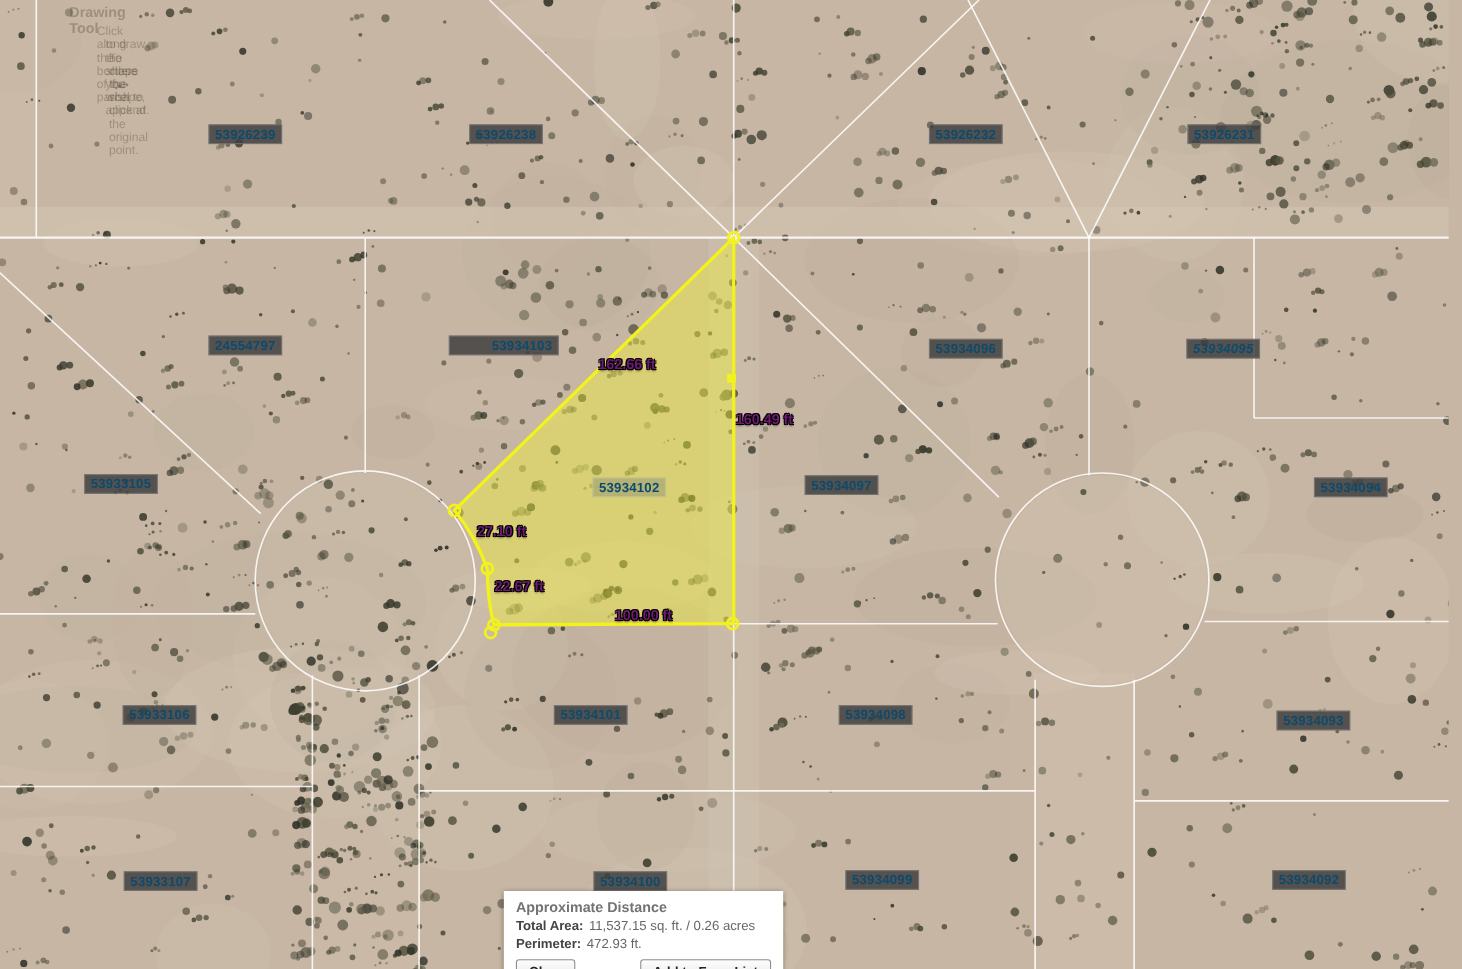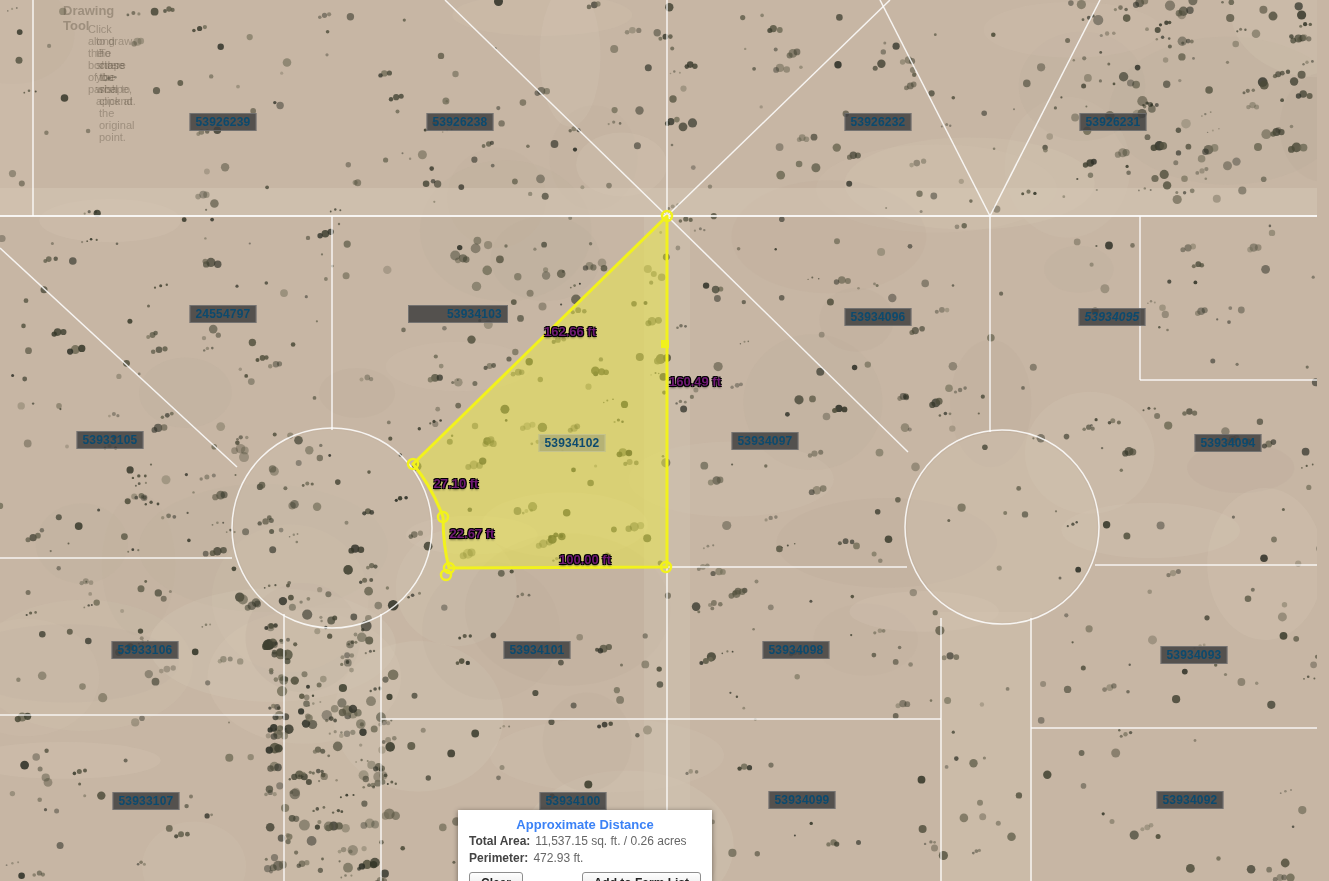--- a/index.html
+++ b/index.html
@@ -12,21 +12,21 @@
   .mlabel{position:absolute;transform:translate(-50%,-50%);color:#701a75;
     font:bold 13px "Liberation Sans",sans-serif;white-space:nowrap;
     text-shadow:-1px -1px 0 #000,1px -1px 0 #000,-1px 1px 0 #000,1px 1px 0 #000,0 2px 2px rgba(0,0,0,.5);}
   .watermark{position:absolute;left:0;top:0;color:rgba(90,78,64,.38);pointer-events:none;}
   .watermark .wm-title{position:absolute;left:63px;top:3px;font:bold 13px "Liberation Sans",sans-serif;}
   .watermark .wm1{position:absolute;left:88px;top:23px;font:11px "Liberation Sans",sans-serif;}
   .watermark .wm2{position:absolute;left:96px;top:35px;font:11px "Liberation Sans",sans-serif;}
   .watermark .wm3{position:absolute;left:99px;top:47px;font:11px "Liberation Sans",sans-serif;}
   #info-panel{position:absolute;left:458px;top:810px;width:254px;height:90px;background:#fff;
     box-shadow:0 1px 5px rgba(0,0,0,.45);padding:6px 11px;box-sizing:border-box;}
-  #info-panel .title{font:bold 13px "Liberation Sans",sans-serif;color:#3b82f6;line-height:17px;text-align:center;}
+  #info-panel .title{font:bold 13px "Liberation Sans",sans-serif;color:#737373;line-height:17px;}
   #info-panel .row{font:12px "Liberation Sans",sans-serif;color:#666;line-height:17px;}
   #info-panel .row b{color:#444;margin-right:5px;}
   #panel-buttons{display:flex;justify-content:space-between;margin-top:5px;}
   .pbtn{font:bold 12px "Liberation Sans",sans-serif;color:#222;
     background:linear-gradient(#fefefe,#e3e3e3);border:1px solid #8e8e8e;border-radius:3px;
     padding:3px 11px;cursor:pointer;}
 </style>
 </head>
 <body>
 

